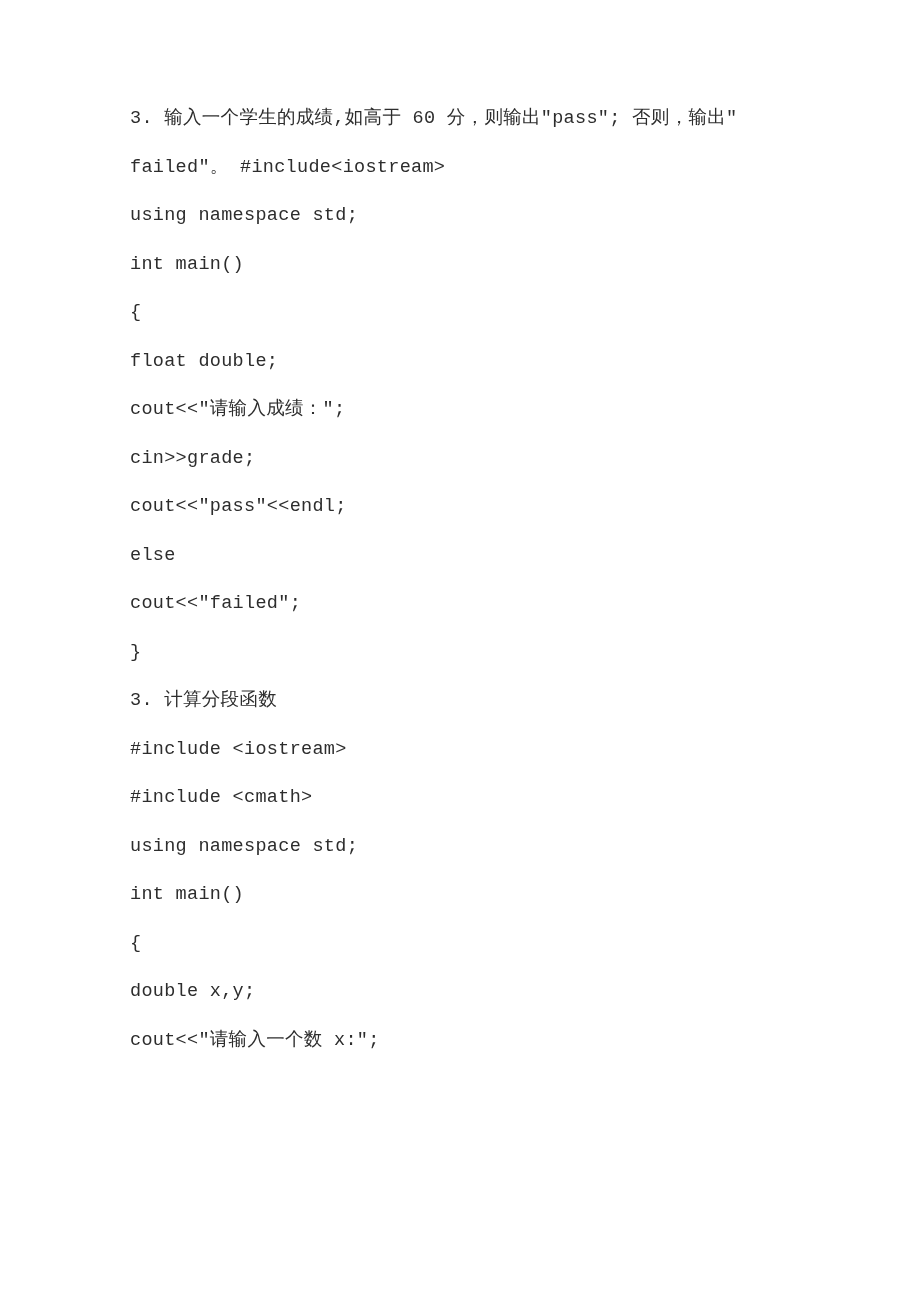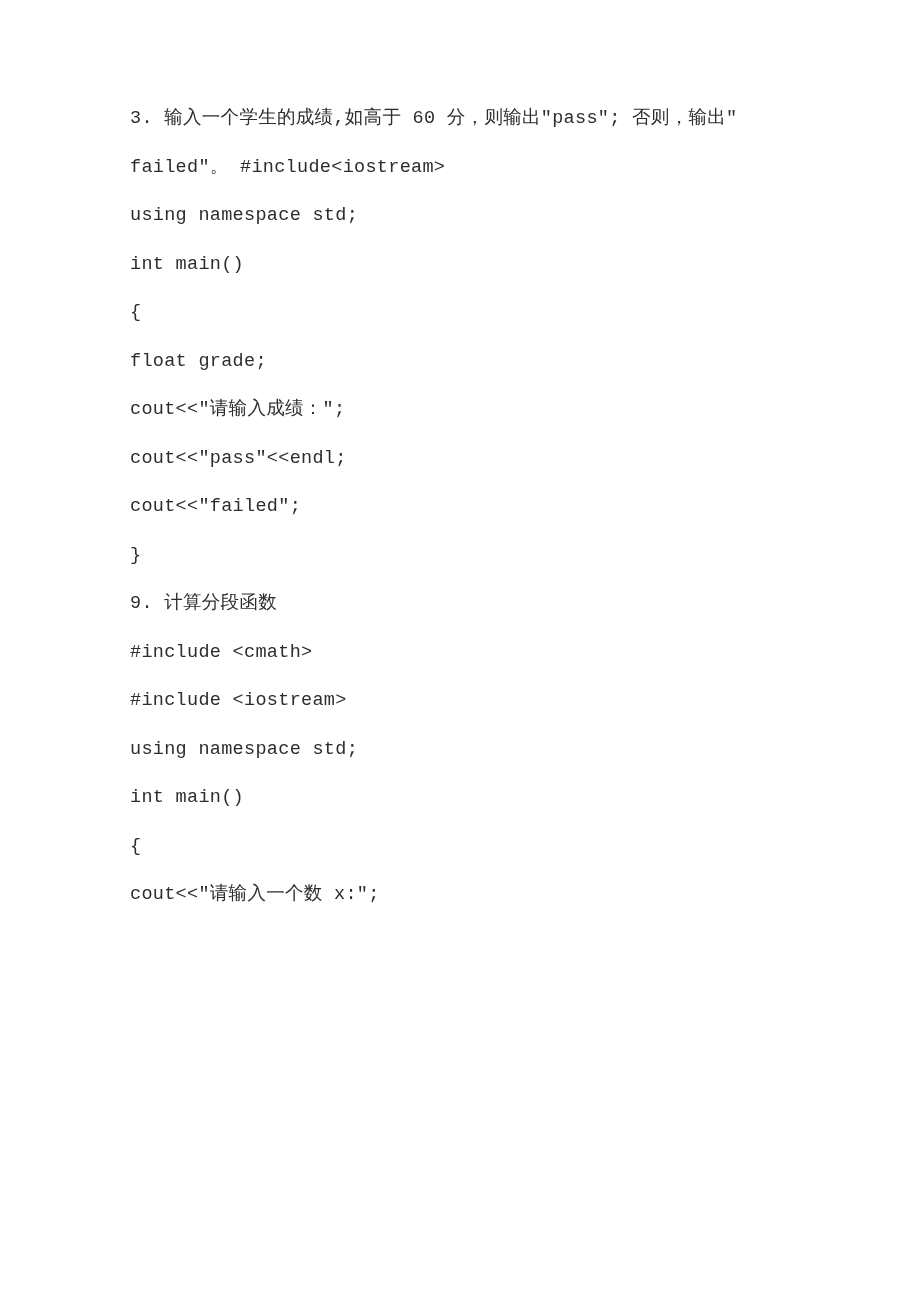--- a/index.html
+++ b/index.html
@@ -30,25 +30,28 @@
 </style>
 </head>
 <body>
 
 <div class="page">
   <div class="line mono">3. 输入一个学生的成绩,如高于 60 分，则输出"pass"; 否则，输出"</div>
   <div class="line mono">failed"。 #include&lt;iostream&gt;</div>
   <div class="line mono">using namespace std;</div>
   <div class="line mono">int main()</div>
   <div class="line mono">{</div>
-  <div class="line mono">float grade;</div>
+  <div class="line mono">float double;</div>
   <div class="line mono">cout&lt;&lt;"请输入成绩：";</div>
+  <div class="line mono">cin&gt;&gt;grade;</div>
   <div class="line mono">cout&lt;&lt;"pass"&lt;&lt;endl;</div>
+  <div class="line mono">else</div>
   <div class="line mono">cout&lt;&lt;"failed";</div>
   <div class="line mono">}</div>
-  <div class="line mono">9. 计算分段函数</div>
+  <div class="line mono">3. 计算分段函数</div>
+  <div class="line mono">#include &lt;iostream&gt;</div>
   <div class="line mono">#include &lt;cmath&gt;</div>
-  <div class="line mono">#include &lt;iostream&gt;</div>
   <div class="line mono">using namespace std;</div>
   <div class="line mono">int main()</div>
   <div class="line mono">{</div>
+  <div class="line mono">double x,y;</div>
   <div class="line mono">cout&lt;&lt;"请输入一个数 x:";</div>
 </div>
 
 </body></html>

